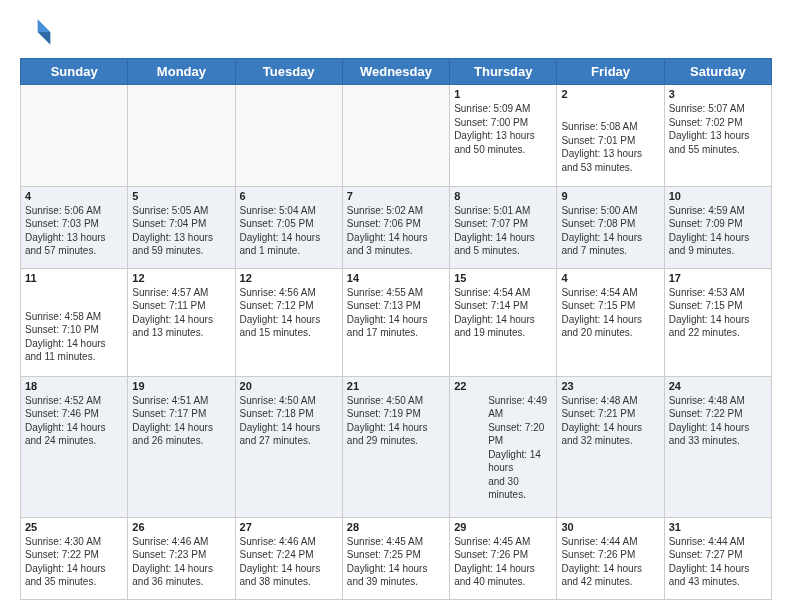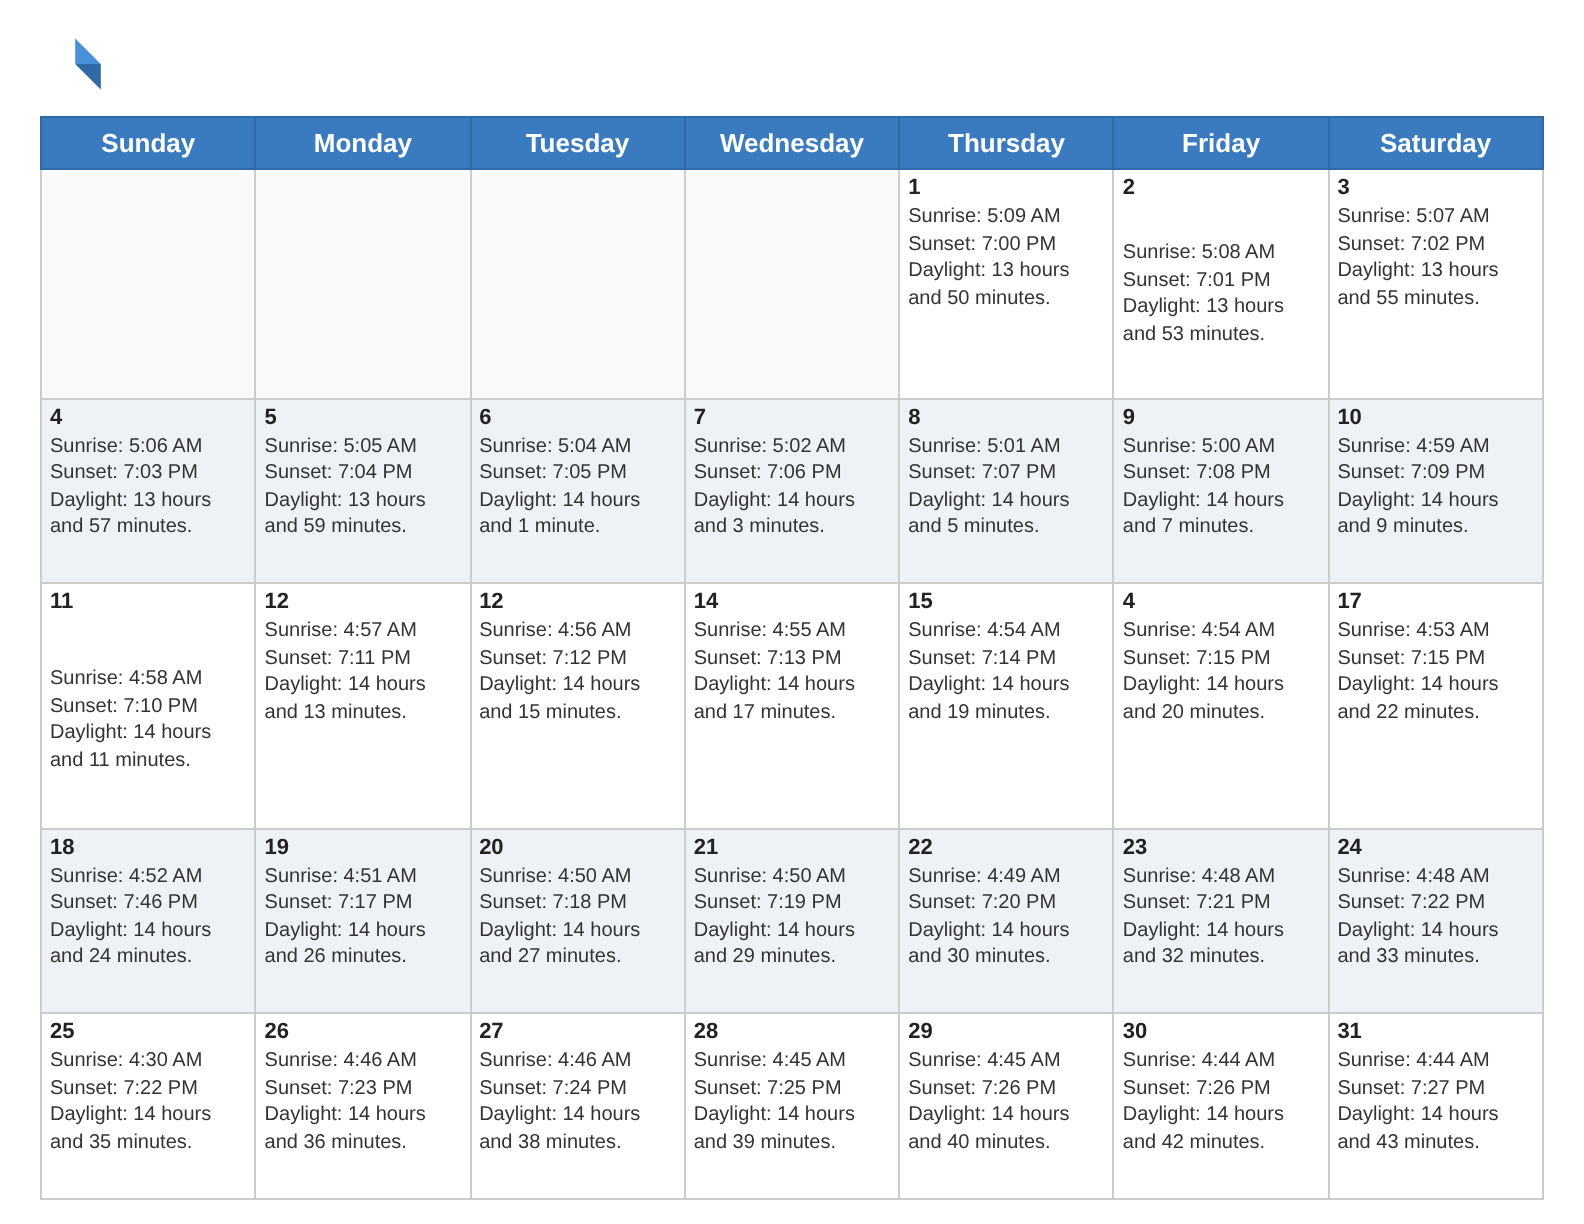--- a/index.html
+++ b/index.html
@@ -291,21 +291,21 @@
           </td>
           <td>
             <span class="day-num">21</span>
             <div class="cell-content" style="white-space: pre-line;">Sunrise: 4:50 AM
 Sunset: 7:19 PM
 Daylight: 14 hours
 and 29 minutes.</div>
           </td>
           <td>
             <span class="day-num">22</span>
-            <div class="cell-content" style="white-space: pre-line;">Sunrise: 4:49 AM
+            <div class="cell-content" style="white-space: pre-line; margin-left: 34px;">Sunrise: 4:49 AM
 Sunset: 7:20 PM
 Daylight: 14 hours
 and 30 minutes.</div>
           </td>
           <td>
             <span class="day-num">23</span>
             <div class="cell-content" style="white-space: pre-line;">Sunrise: 4:48 AM
 Sunset: 7:21 PM
 Daylight: 14 hours
 and 32 minutes.</div>

